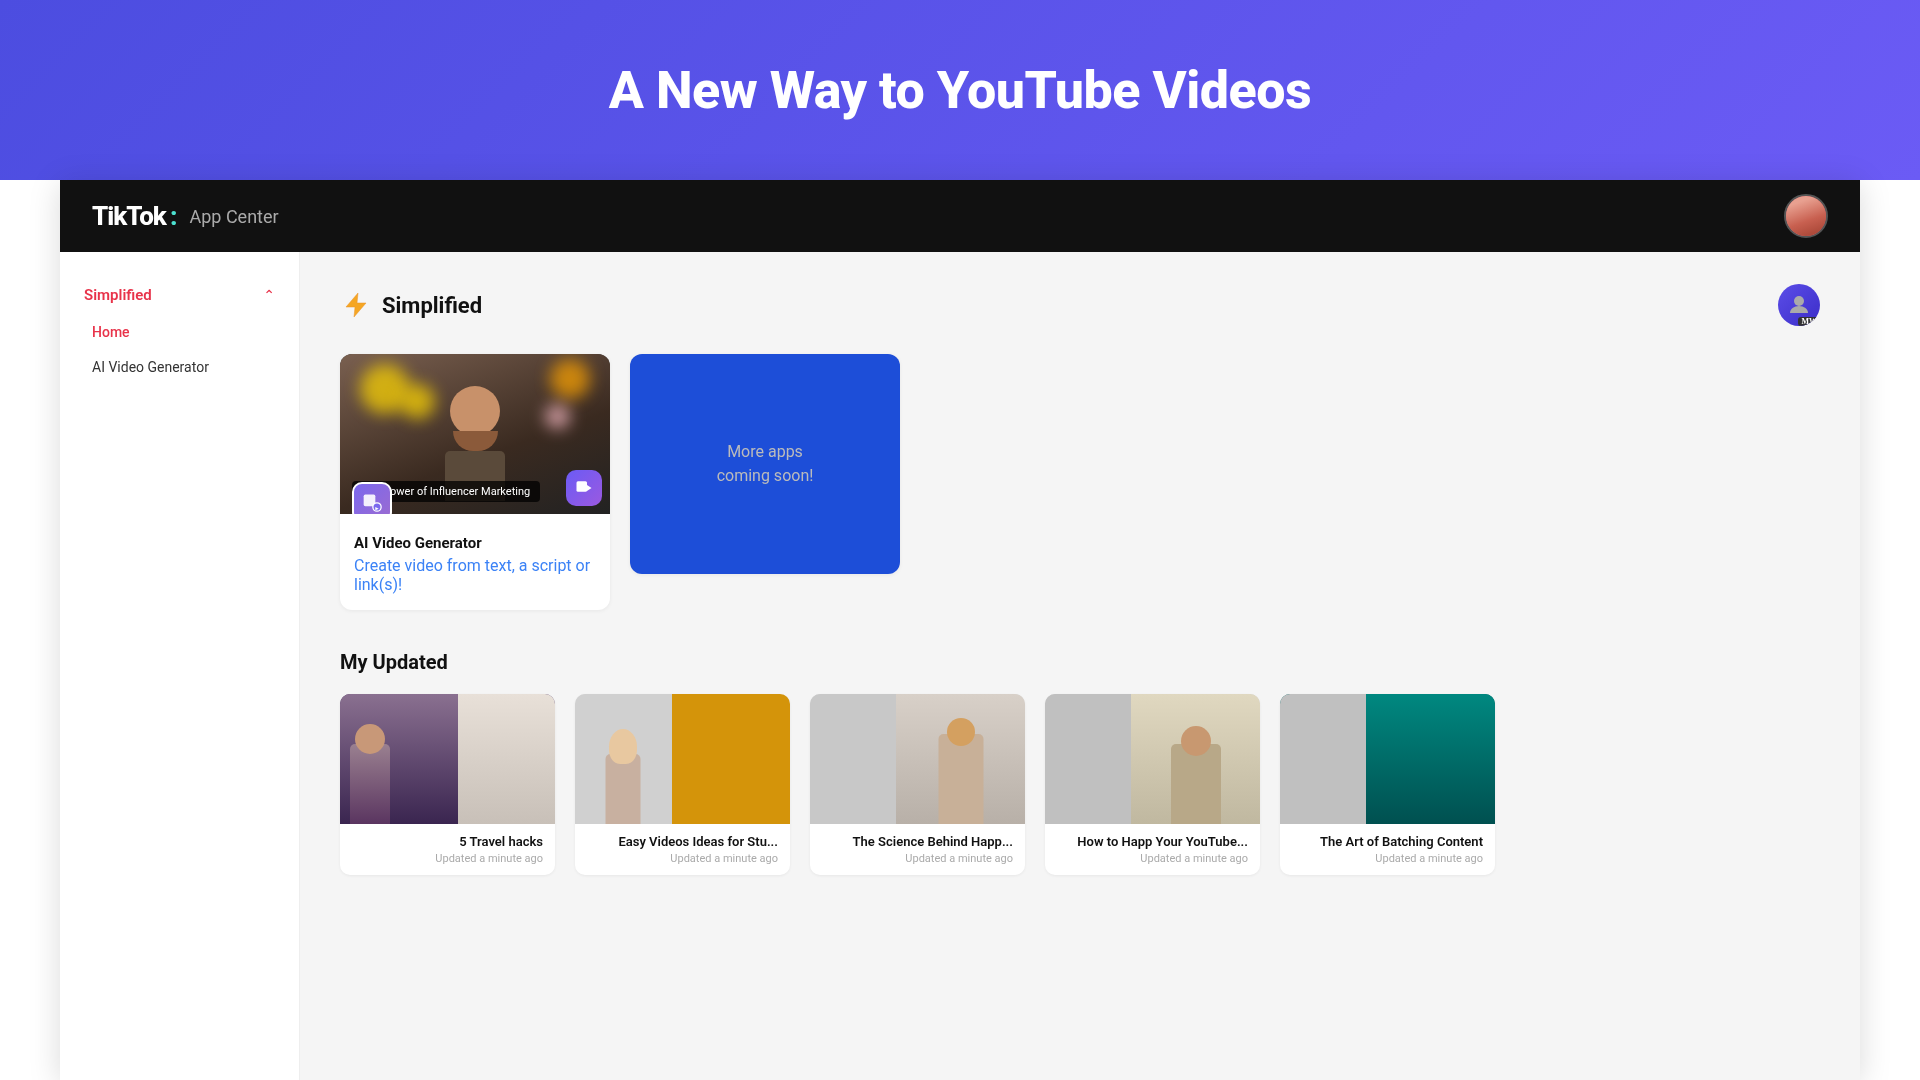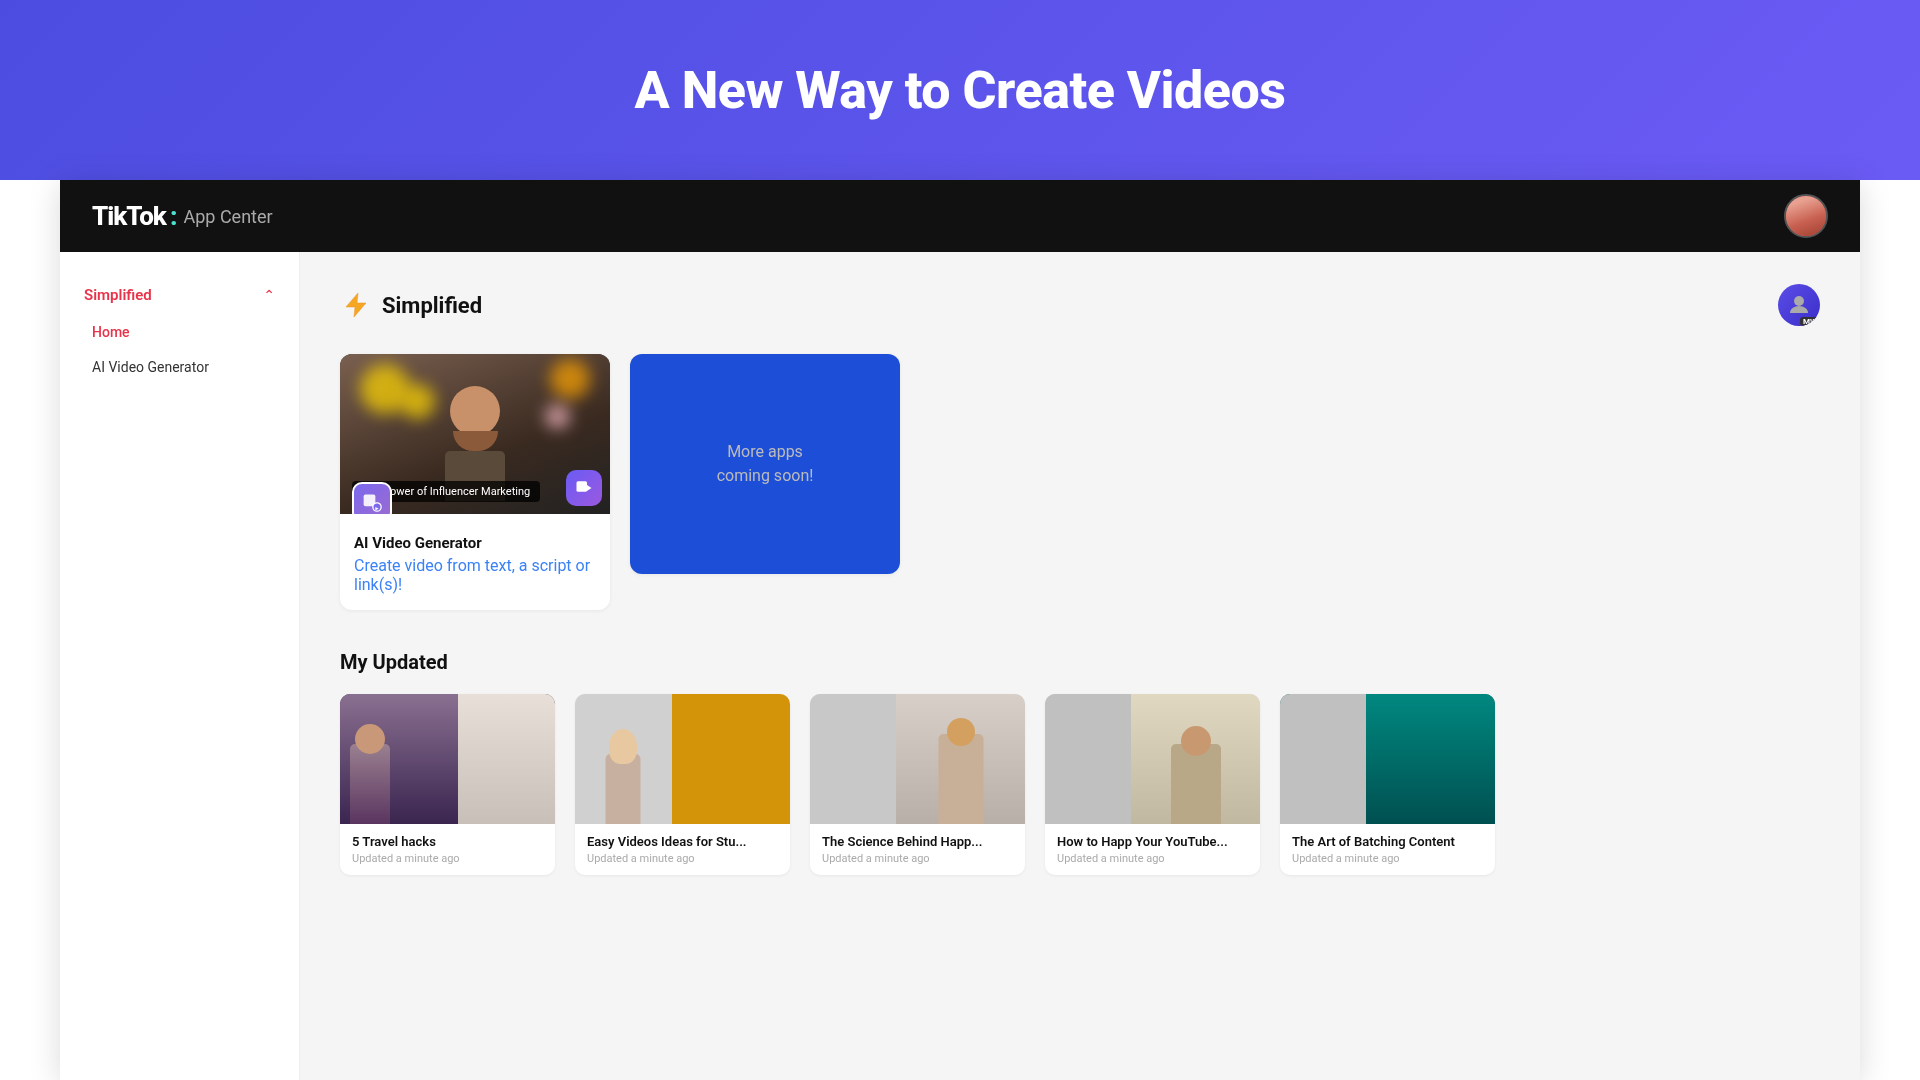--- a/index.html
+++ b/index.html
@@ -44,21 +44,21 @@
     }
     .tiktok-dot {
       color: #4CE0D0;
       font-size: 26px;
       font-weight: 800;
     }
     .app-center-text {
       color: #aaa;
       font-size: 18px;
       font-weight: 400;
-      margin-left: 2px;
+      margin-left: 8px;
     }
     .user-avatar {
       width: 44px;
       height: 44px;
       border-radius: 50%;
       background: linear-gradient(135deg, #e88, #c44);
       overflow: hidden;
       display: flex;
       align-items: center;
       justify-content: center;
@@ -301,20 +301,21 @@
       box-shadow: 0 1px 3px rgba(0,0,0,0.06);
     }
     .project-thumbnail {
       width: 100%;
       height: 130px;
       position: relative;
       overflow: hidden;
     }
     .project-info {
       padding: 10px 12px;
+      text-align: right;
     }
     .project-title {
       font-size: 13px;
       font-weight: 600;
       color: #111;
       margin-bottom: 3px;
       white-space: nowrap;
       overflow: hidden;
       text-overflow: ellipsis;
     }
@@ -353,21 +354,21 @@
       flex-direction: column;
       box-shadow: 0 4px 30px rgba(0,0,0,0.15);
     }
   </style>
 </head>
 <body>
 
 <div class="outer-wrapper">
 
   <div class="hero-banner">
-    <h1 class="hero-title">A New Way to Create Videos</h1>
+    <h1 class="hero-title">A New Way to YouTube Videos</h1>
   </div>
 
   <div class="inner-box">
 
     <div class="top-nav">
       <div class="tiktok-logo">
         <span class="tiktok-logo-text">TikTok</span>
         <span class="tiktok-dot">:</span>
         <span class="app-center-text">App Center</span>
       </div>
@@ -401,21 +402,21 @@
                 <path d="M16 2L4 16h9l-1 10L24 12h-9l1-10z" fill="#F5A623" stroke="#E8922A" stroke-width="0.5"></path>
               </svg>
             </div>
             <span class="page-title">Simplified</span>
           </div>
           <div class="user-badge" style="background: linear-gradient(135deg, #5B4DE8, #3B2DC8); width:42px; height:42px; border-radius:50%; display:flex; align-items:center; justify-content:center;">
             <svg width="24" height="24" viewBox="0 0 24 24">
               <circle cx="12" cy="8" r="5" fill="#aaa"></circle>
               <path d="M3 20c0-4 4-7 9-7s9 3 9 7" fill="#aaa"></path>
             </svg>
-            <span style="position:absolute; bottom:0; right:0; background:#333; color:white; font-size:8px; padding:0 3px; border-radius:3px;">MW</span>
+            <span style="position:absolute; bottom:0; right:0; background:#333; color:white; font-size:8px; padding:0 3px; border-radius:3px;font-family:Liberation Serif, serif;">MW</span>
           </div>
         </div>
 
         <div class="app-cards-row">
 
           <div class="app-card">
             <div class="app-card-thumbnail">
               <div class="app-card-thumbnail-bg">
                 <div class="app-card-thumbnail-person">
 

